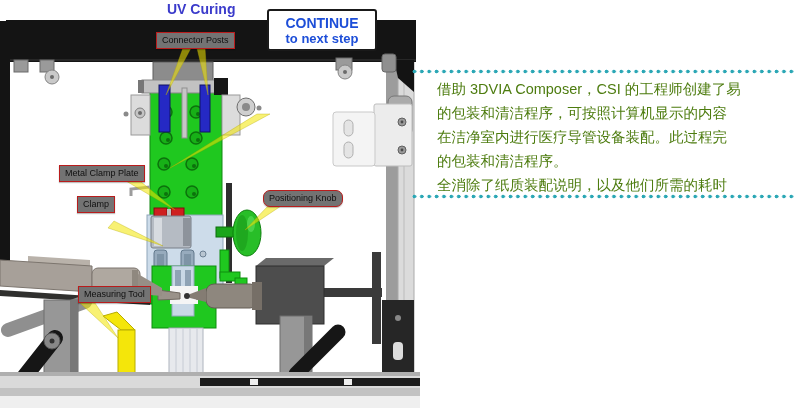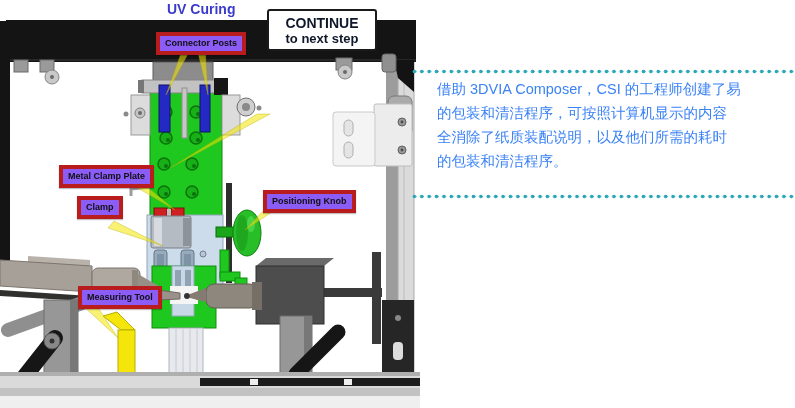--- a/index.html
+++ b/index.html
@@ -11,48 +11,48 @@
   .scene svg{position:absolute;left:0;top:0;}
 
   .uv-title{
     position:absolute;left:167px;top:1px;font-size:14px;font-weight:bold;
     color:#3b3bcb;white-space:nowrap;
   }
   .continue-btn{
     position:absolute;left:267px;top:9px;width:106px;height:38px;
     background:#ffffff;border:2px solid #1a1a1a;border-radius:3px;
     display:flex;flex-direction:column;align-items:center;justify-content:center;
-    color:#0f172a;text-align:center;cursor:pointer;
+    color:#1d4ed8;text-align:center;cursor:pointer;
   }
   .continue-btn .l1{font-size:14px;font-weight:bold;line-height:16px;}
   .continue-btn .l2{font-size:13px;font-weight:bold;line-height:15px;}
 
   .callout{
-    position:absolute;background:#8b5cf6;border:4px solid #b91c1c;
-    color:#101010;font-size:9px;font-weight:bold;line-height:11px;
+    position:absolute;background:#737373;border:1px solid #b91c1c;
+    color:#101010;font-size:9px;font-weight:normal;line-height:11px;
     padding:2px 5px;white-space:nowrap;box-shadow:0 1px 1px rgba(0,0,0,.25);
   }
   .co-connector-posts{left:156px;top:32px;}
   .co-positioning-plate{left:254px;top:98px;}
   .co-metal-clamp-plate{left:59px;top:165px;text-align:right;}
   .co-clamp{left:77px;top:196px;}
-  .co-positioning-knob{left:263px;top:190px;}
+  .co-positioning-knob{left:263px;top:190px;border-radius:7px;}
   .co-measuring-tool{left:47px;top:286px;margin-left:31px;}
 
   .dotted{
     position:absolute;left:412px;width:383px;height:5px;
     background-image:radial-gradient(circle at 2.4px 2.5px,#2ba7b5 1.7px,rgba(0,0,0,0) 2.1px);
     background-size:7.4px 5px;background-repeat:repeat-x;
   }
   .dotted-top{top:69px;}
   .dotted-bottom{top:194px;}
 
   .cn-text{
     position:absolute;left:437px;top:77px;width:330px;
-    color:#3b82f6;font-size:14.5px;line-height:24px;font-weight:400;
+    color:#4d7c0f;font-size:14.5px;line-height:24px;font-weight:400;
   }
   .cn-text .ln{white-space:nowrap;}
 </style>
 </head>
 <body>
 
 <div class="page">
 
   <div class="scene">
     <svg width="420" height="408" viewBox="0 0 420 408">
@@ -249,19 +249,20 @@
     <div class="callout co-clamp">Clamp</div>
     <div class="callout co-positioning-knob">Positioning Knob</div>
     <div class="callout co-measuring-tool">Measuring Tool</div>
   </div>
 
   <div>
     <div class="dotted dotted-top"></div>
     <div class="cn-text">
       <div class="ln">借助 3DVIA Composer，CSI 的工程师创建了易</div>
       <div class="ln">的包装和清洁程序，可按照计算机显示的内容</div>
+      <div class="ln">在洁净室内进行医疗导管设备装配。此过程完</div>
+      <div class="ln">的包装和清洁程序。</div>
       <div class="ln">全消除了纸质装配说明，以及他们所需的耗时</div>
-      <div class="ln">的包装和清洁程序。</div>
     </div>
     <div class="dotted dotted-bottom"></div>
   </div>
 
 </div>
 
 </body></html>

